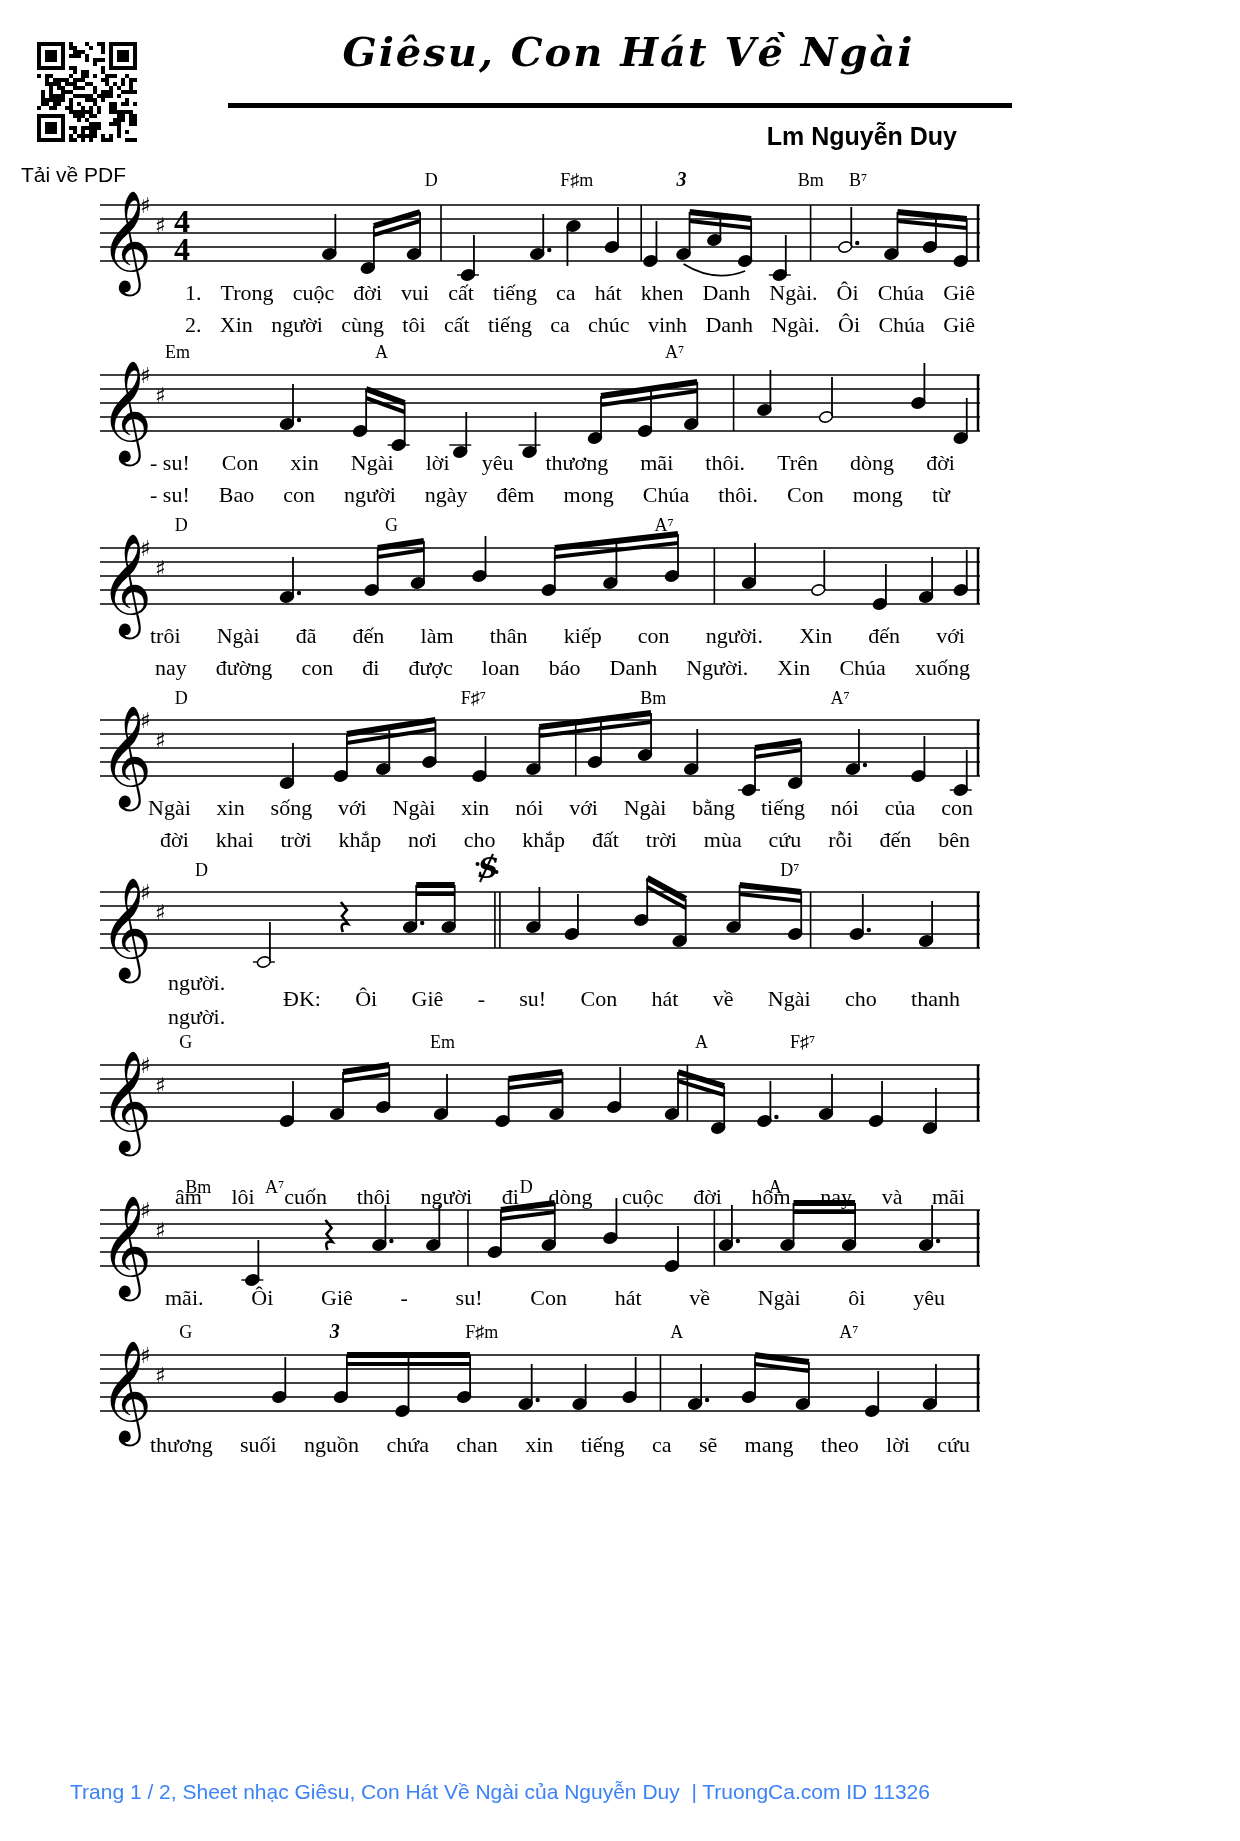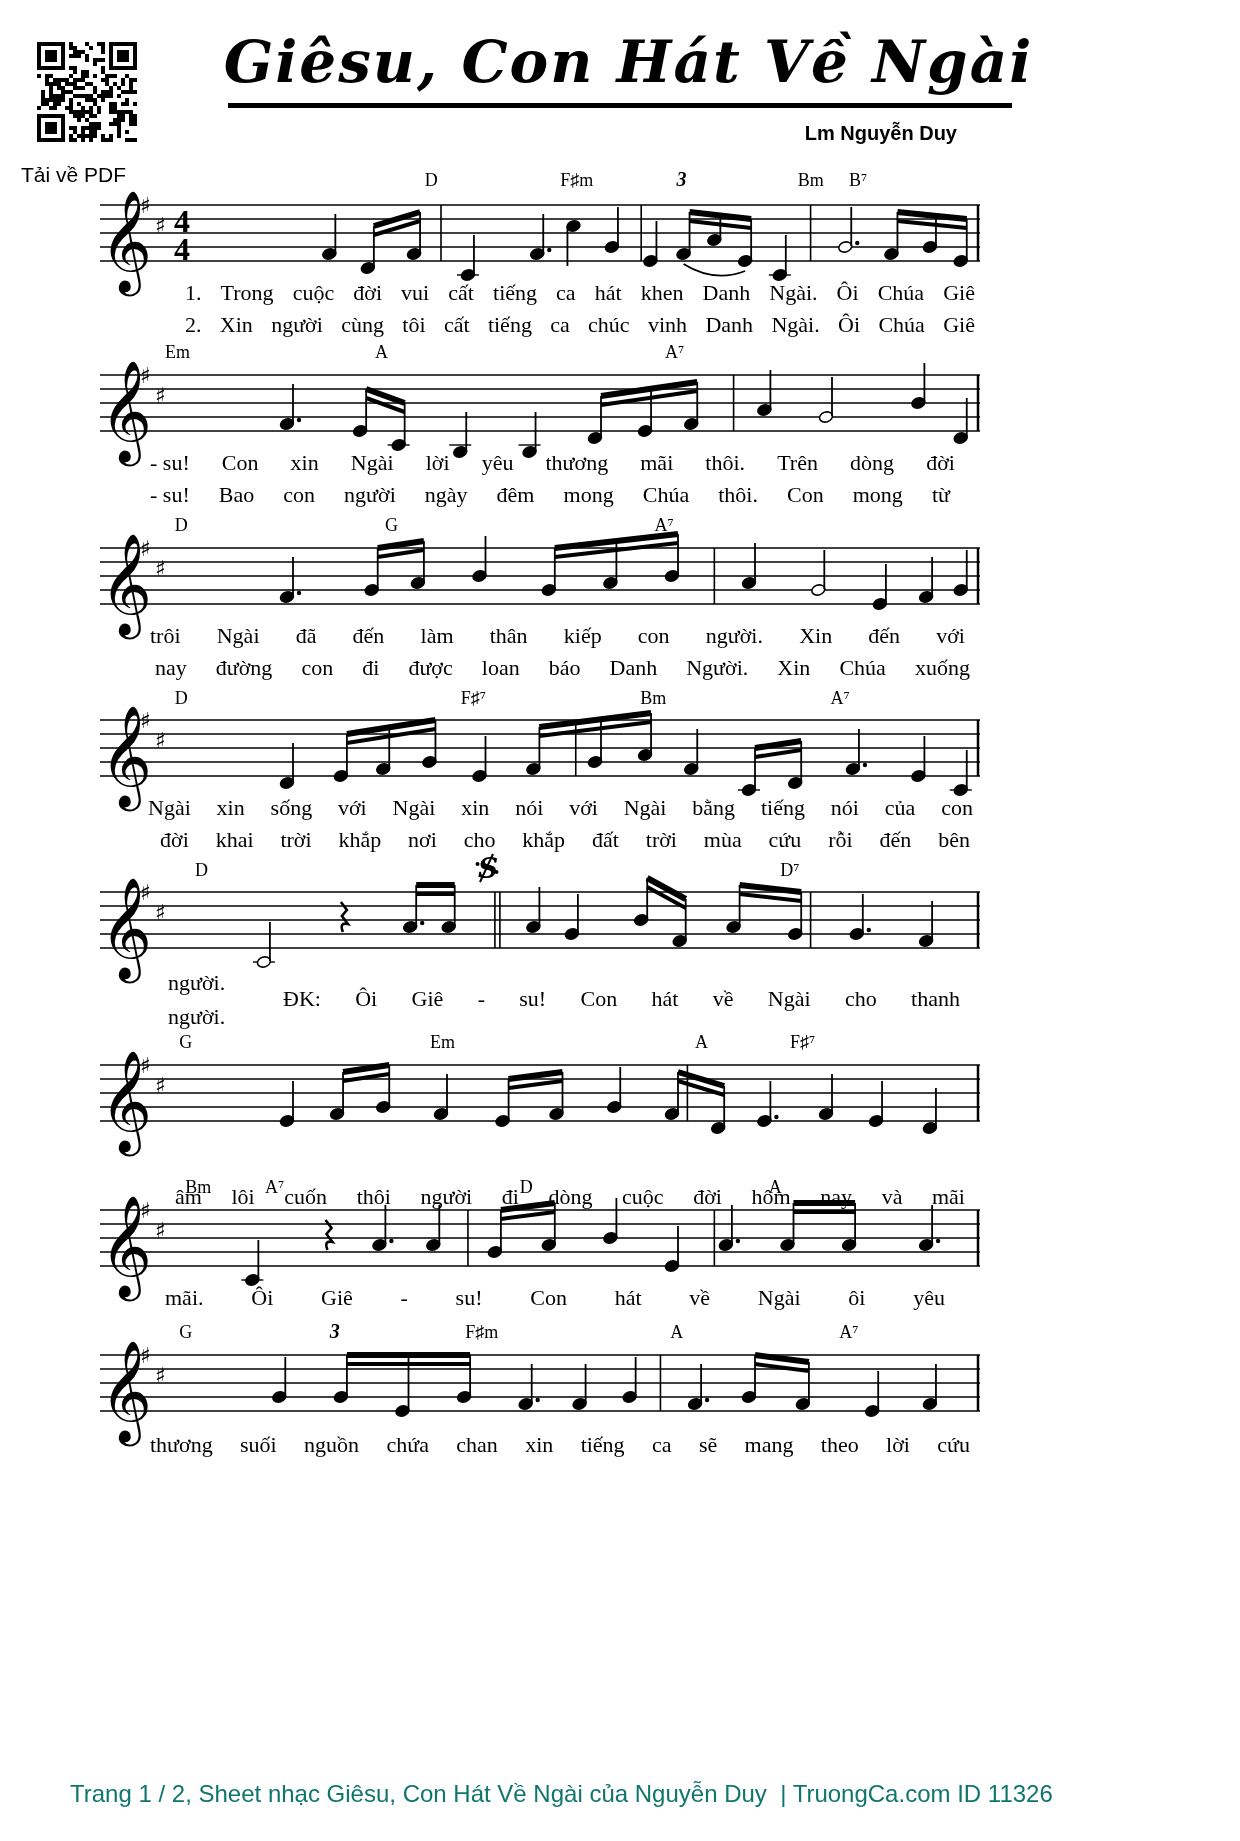--- a/index.html
+++ b/index.html
@@ -6,34 +6,34 @@
   .page{
     position:relative; width:1240px; height:1841px; margin:0 auto;
     background:#ffffff; overflow:hidden;
     font-family:"Liberation Serif", serif; color:#000;
   }
   .qr{position:absolute; left:35px; top:40px; width:104px; height:104px;}
   .qr-caption{position:absolute; left:21px; top:163px; width:140px;
     font-family:"Liberation Sans", sans-serif; font-size:21px; color:#000;}
   .title{position:absolute; left:17px; right:0; top:28px; text-align:center;
     font-family:"DejaVu Serif", serif; font-style:italic; font-weight:bold;
-    font-size:58px; letter-spacing:2px;}
+    font-size:40px; letter-spacing:2px;}
   .title-rule{position:absolute; left:228px; top:103px; width:784px; height:5px; background:#000;}
   .composer{position:absolute; right:283px; top:122px;
-    font-family:"Liberation Sans", sans-serif; font-weight:bold; font-size:20px;}
+    font-family:"Liberation Sans", sans-serif; font-weight:bold; font-size:25px;}
   .chord-layer{position:absolute; left:100px; width:880px; height:24px;}
   .chord{position:absolute; top:0; font-size:18px; font-family:"Liberation Serif", serif; white-space:nowrap;}
   .triplet{position:absolute; top:-2px; font-size:20px; font-weight:bold; font-style:italic;}
   .segno{position:absolute; top:-8px;}
   .staff-svg{position:absolute; left:100px; width:880px; height:130px;}
   .lyric-row{position:absolute; display:flex; justify-content:space-between;
     font-size:22px; font-family:"Liberation Serif", serif; white-space:nowrap; line-height:1;}
   .lyric-row.nojust{justify-content:flex-start;}
   .footer{position:absolute; left:70px; top:1780px; font-family:"Liberation Sans", sans-serif;
-    font-size:24px; color:#0f766e; white-space:pre;}
+    font-size:21px; color:#3b82f6; white-space:pre;}
 </style>
 </head>
 <body>
 
 <div class="page">
   <div class="qr" id="qr"><svg width="104" height="104" viewBox="0 0 104 104" xmlns="http://www.w3.org/2000/svg">
         <rect width="104" height="104" fill="#fff"></rect>
         <rect x="2" y="34" width="4" height="4" fill="#000"></rect>
         <rect x="2" y="66" width="4" height="4" fill="#000"></rect>
         <rect x="6" y="50" width="4" height="4" fill="#000"></rect>

